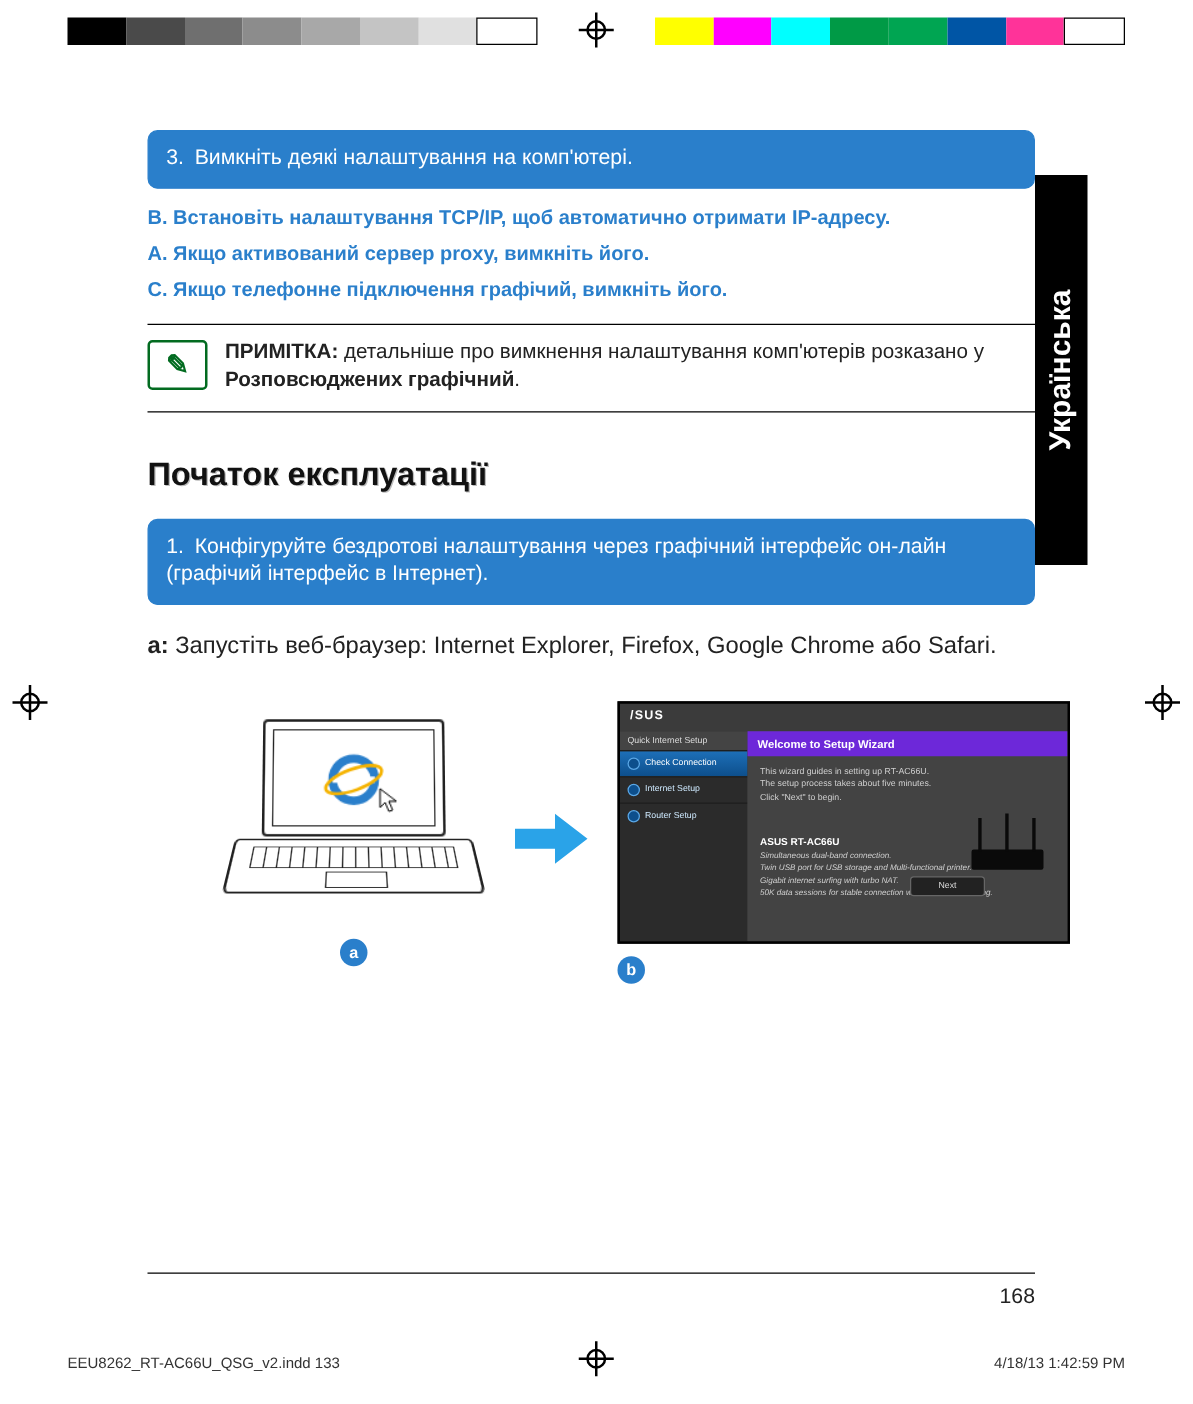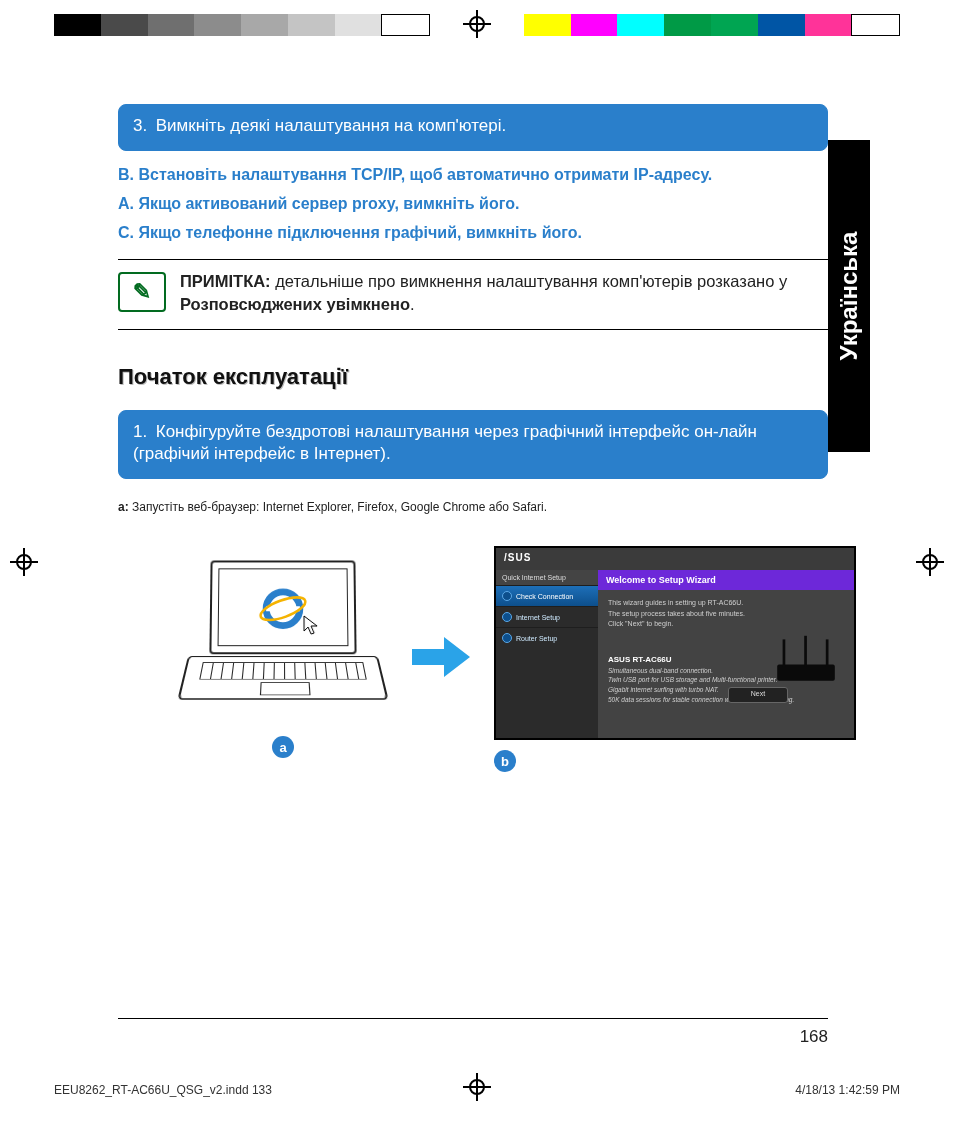--- a/index.html
+++ b/index.html
@@ -41,23 +41,23 @@
   .subitems { margin: 10px 0 12px 0; }
   .subitems div { color:#2A7FCB; font-weight:bold; font-size:16px; line-height:1.8; }
 
   
   .noterow { display:flex; align-items:flex-start; gap:14px; border-top:1px solid #000; border-bottom:1px solid #000; padding:10px 0 12px 0; margin-bottom:34px; }
   .noteicon { width:48px; height:40px; flex:0 0 48px; border:2px solid #026b20; border-radius:4px; display:flex; align-items:center; justify-content:center; color:#026b20; font-size:22px; font-weight:bold; margin-top:2px; }
   .notetext { font-size:16.5px; line-height:1.4; }
   .notetext b.head { font-weight:bold; }
 
   
-  .section-h { font-size:22px; font-weight:bold; color:#111; margin-bottom:20px; text-shadow:1px 1px 0 #bdbdbd; }
-
-  .step-a { font-size:12px; margin:20px 0 30px 0; line-height:1.4; }
+  .section-h { font-size:26px; font-weight:bold; color:#111; margin-bottom:20px; text-shadow:1px 1px 0 #bdbdbd; }
+
+  .step-a { font-size:19px; margin:20px 0 30px 0; line-height:1.4; }
   .step-a b { font-weight:bold; }
 
   
   .illus { display:flex; align-items:center; justify-content:flex-start; gap:22px; margin-left:60px; margin-top:6px; }
 
   
   .laptop-wrap { width:230px; text-align:center; }
   .laptop { position:relative; width:210px; height:166px; margin:0 auto; }
   .lid { position:absolute; top:0; left:32px; width:146px; height:94px; border:2px solid #222; border-radius:4px; background:#fff; transform:perspective(400px) rotateX(4deg); }
   .lid .screen { position:absolute; inset:6px; border:1px solid #222; display:flex; align-items:center; justify-content:center; }
@@ -148,21 +148,21 @@
       <div>B.   Встановіть налаштування TCP/IP, щоб автоматично отримати IP-адресу.</div>
       <div>A.   Якщо активований сервер proxy, вимкніть його.</div>
       <div>C. Якщо телефонне підключення графічий, вимкніть його.</div>
     </div>
 
     <div class="noterow">
       <div class="noteicon">
         <span>✎</span>
       </div>
       <div class="notetext">
-        <b class="head">ПРИМІТКА:</b><span>  детальніше про вимкнення налаштування комп'ютерів розказано у </span><b>Розповсюджених увімкнено</b><span>.</span>
+        <b class="head">ПРИМІТКА:</b><span>  детальніше про вимкнення налаштування комп'ютерів розказано у </span><b>Розповсюджених графічний</b><span>.</span>
       </div>
     </div>
 
     <div class="section-h">Початок експлуатації</div>
 
     <div class="bluebox">
       <span class="num">1.</span>
       <span>Конфігуруйте бездротові налаштування через графічний інтерфейс он-лайн (графічий інтерфейс в Інтернет).</span>
     </div>
 

